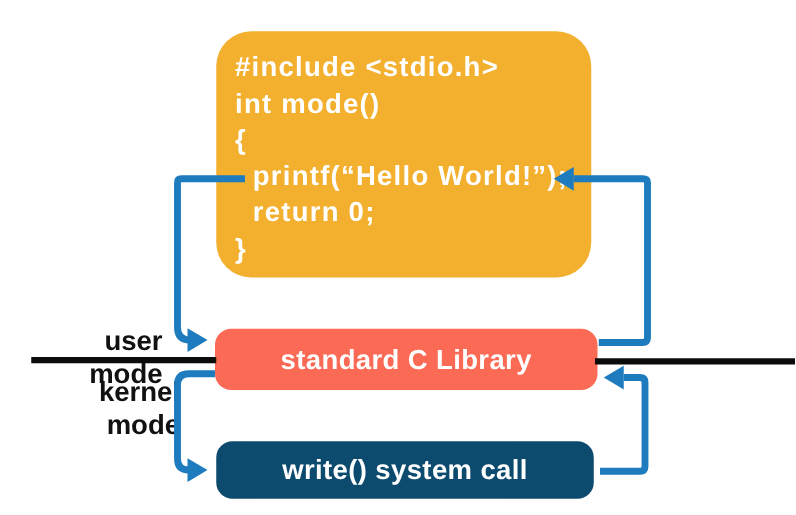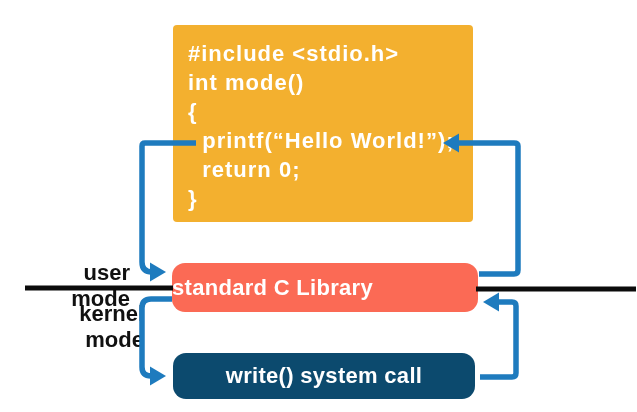--- a/index.html
+++ b/index.html
@@ -6,32 +6,32 @@
   .canvas{
     position:relative;
     width:637px;height:412px;
     background:#ffffff;
     overflow:hidden;
     font-family:"Liberation Sans", sans-serif;
   }
   .box{position:absolute;box-sizing:border-box;color:#ffffff;}
   .code-box{
     left:173px;top:25px;width:300px;height:197px;
-    background:#F3B02F;border-radius:4px;
+    background:#F3B02F;border-radius:28px;
     padding:14px 0 0 15px;
   }
   .code-line{
     white-space:pre;
     font-size:22px;line-height:29px;letter-spacing:1px;
     font-weight:600;color:#ffffff;
   }
   .lib-box{
     left:172px;top:263px;width:306px;height:49px;
     background:#FB6A55;border-radius:13px;
-    display:flex;align-items:center;
+    display:flex;align-items:center;justify-content:center;
   }
   .sys-box{
     left:173px;top:353px;width:302px;height:46px;
     background:#0c4a6e;border-radius:13px;
     display:flex;align-items:center;justify-content:center;
   }
   .box-label{font-size:22px;font-weight:600;letter-spacing:0.3px;}
   .mode-label{
     position:absolute;
     font-size:22px;font-weight:bold;color:#111111;

